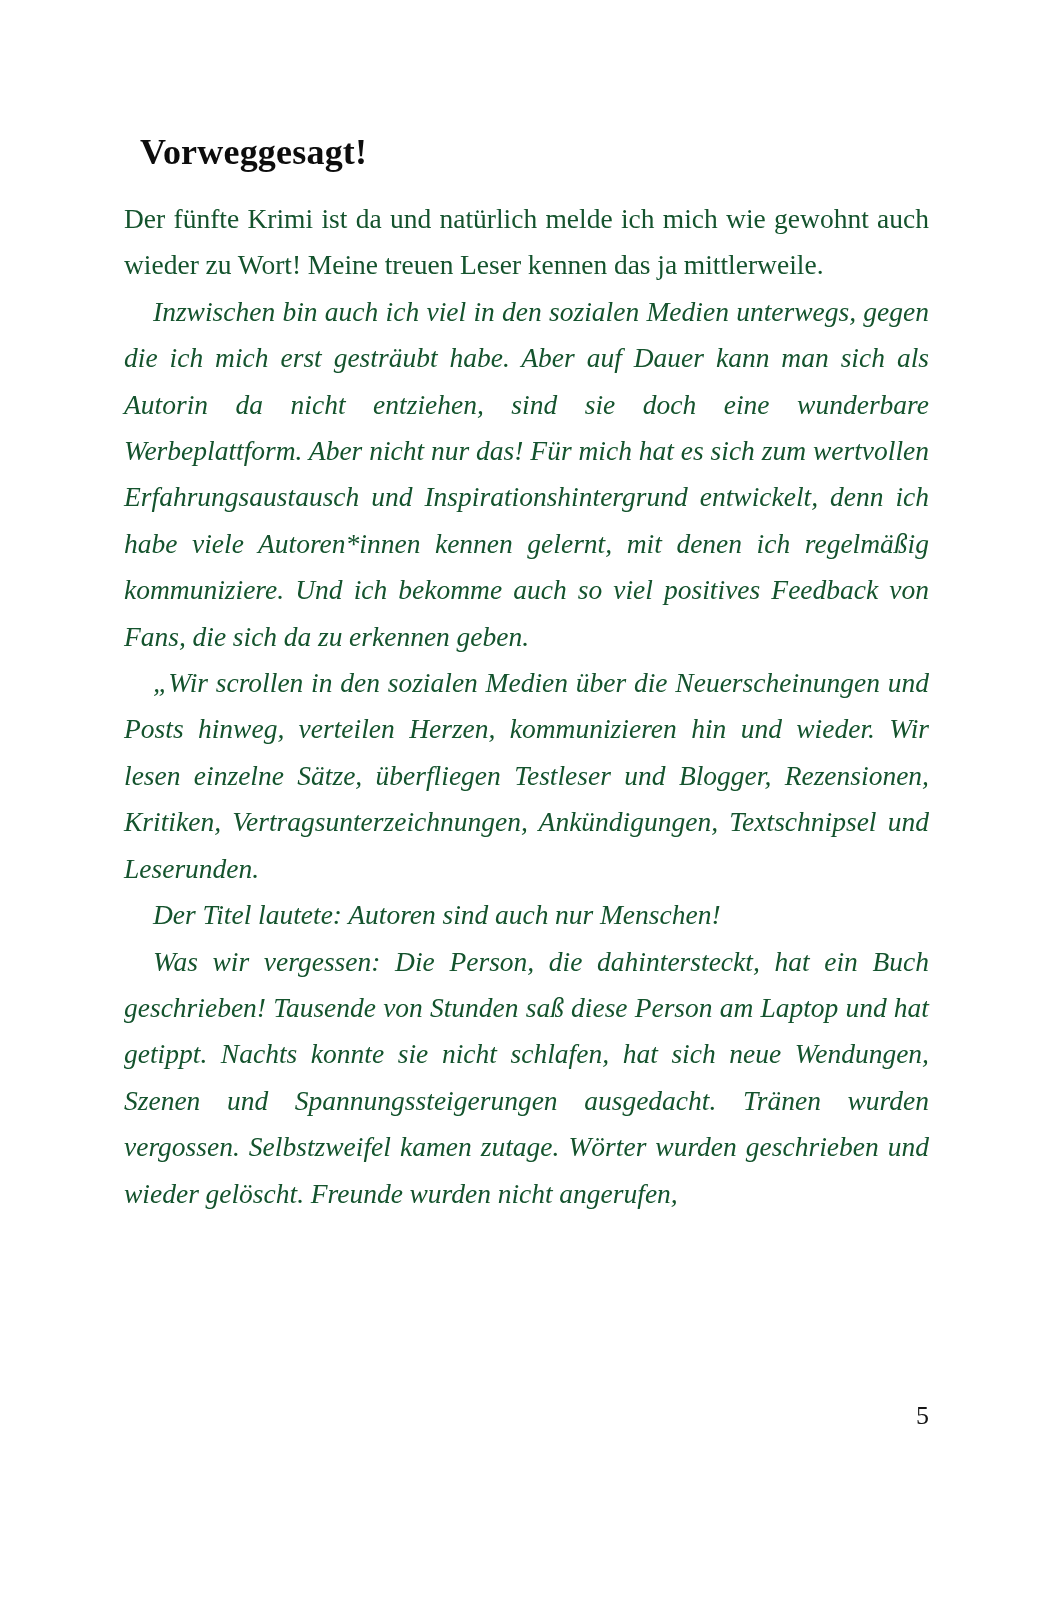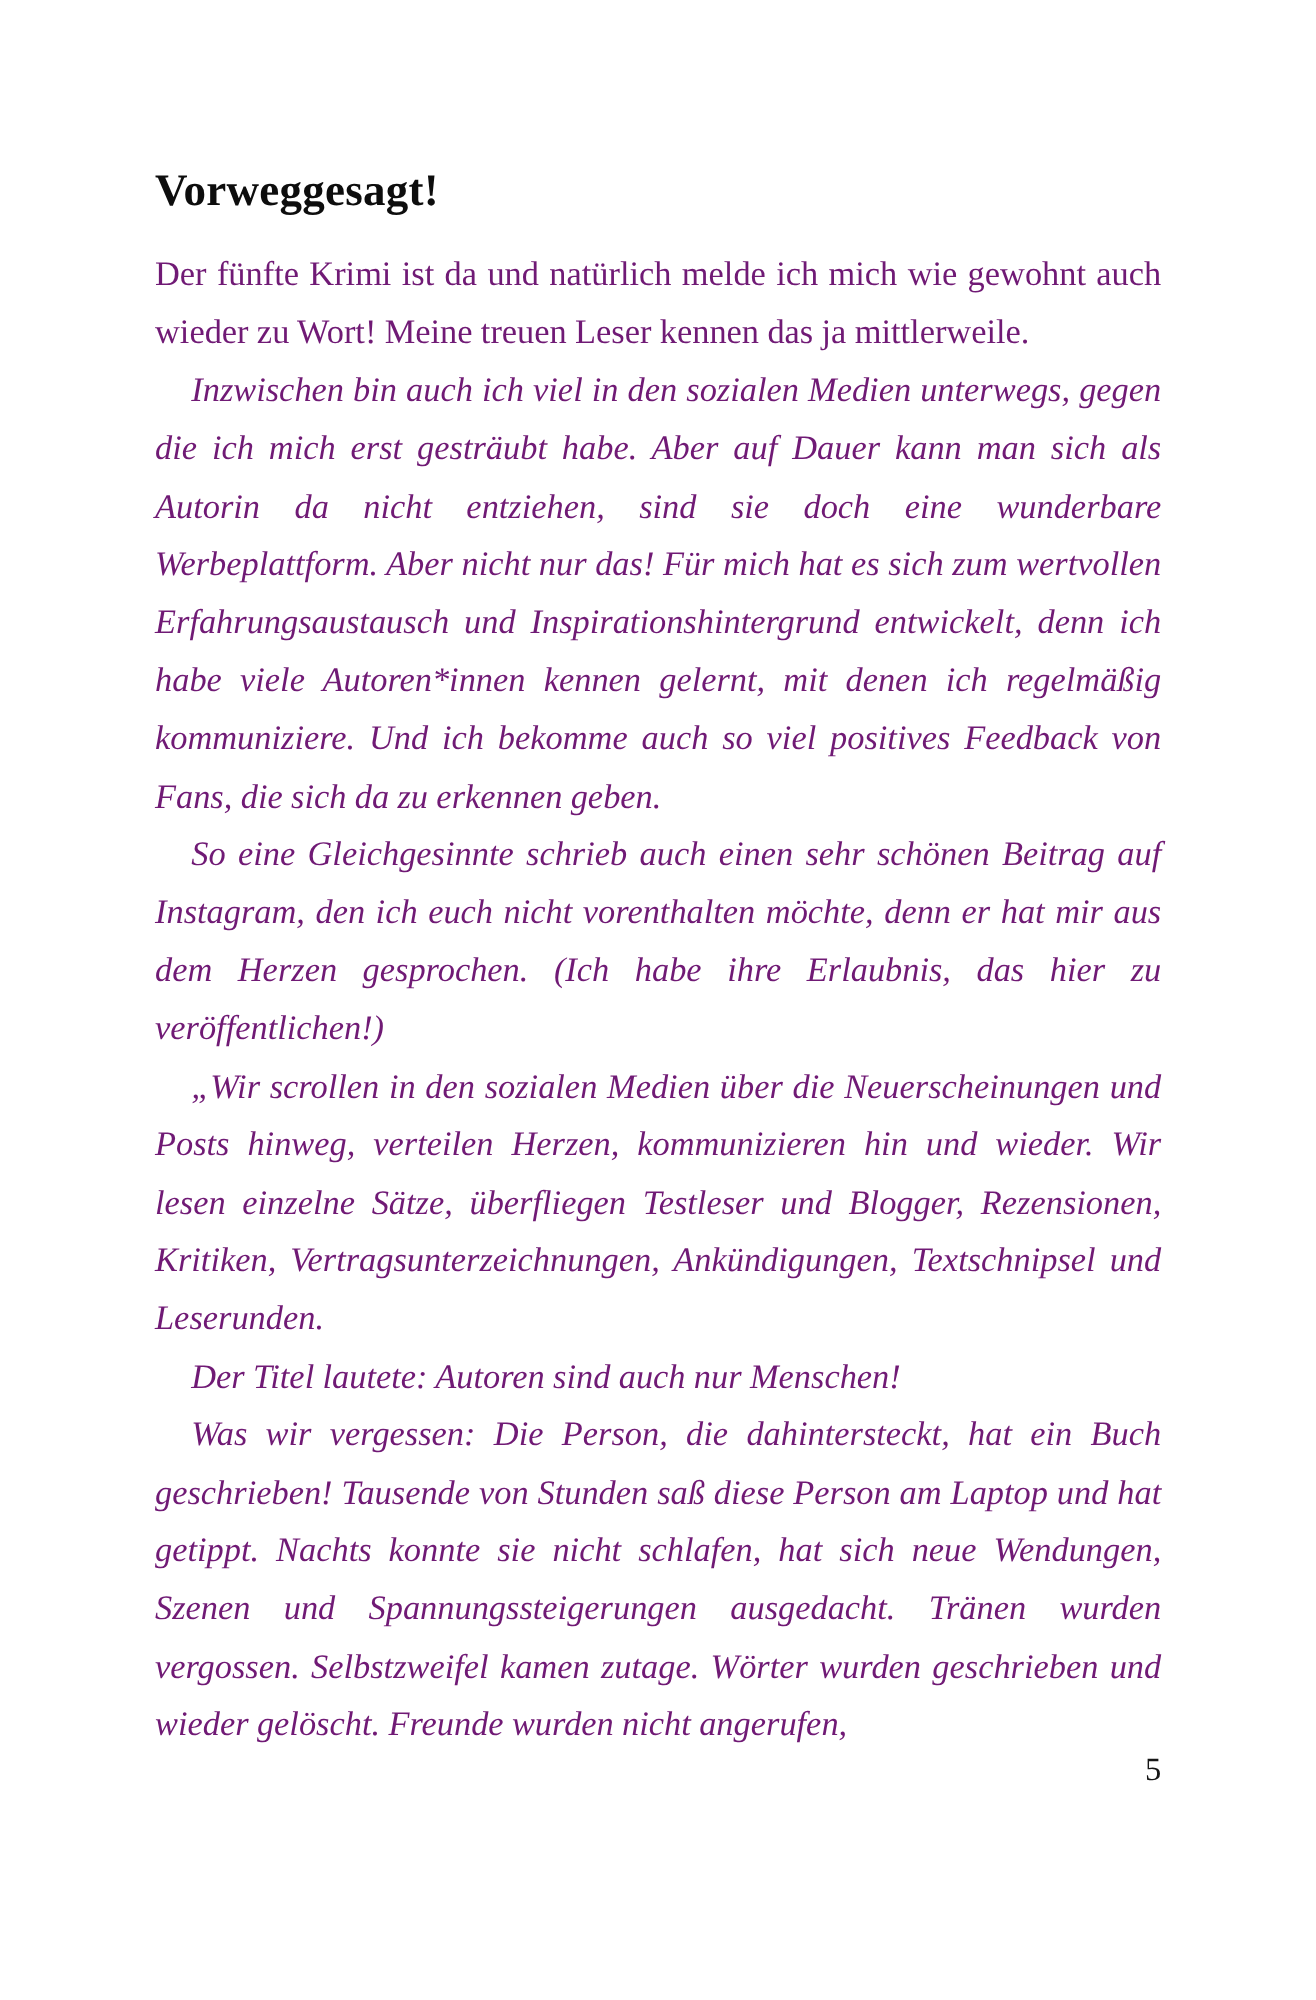--- a/index.html
+++ b/index.html
@@ -33,30 +33,30 @@
     width: 805px;
   }
 
   .chapter-heading {
     font-family: "Liberation Serif", "DejaVu Serif", serif;
     font-weight: bold;
     font-size: 36px;
     line-height: 44px;
     letter-spacing: 0.2px;
     color: #0d0d0d;
-    margin: 0 0 22px 0;
+    margin: 0 0 22px 16px;
     padding: 0;
     text-align: left;
   }
 
   .body-paragraph {
     font-family: "Liberation Serif", "DejaVu Serif", serif;
     font-size: 27.5px;
     line-height: 46.4px;
-    color: #701a75;
+    color: #14532d;
     margin: 0;
     padding: 0;
     text-align: justify;
     text-justify: inter-word;
     hyphens: auto;
     -webkit-hyphens: auto;
     word-spacing: -0.2px;
   }
 
   .body-paragraph.indent {
@@ -87,21 +87,20 @@
 
   <div class="text-column">
 
     <h1 class="chapter-heading">Vorweggesagt!</h1>
 
     <p class="body-paragraph no-indent">Der fünfte Krimi ist da und natürlich melde ich mich wie gewohnt auch wieder zu Wort! Meine treuen Leser kennen das ja mittlerweile.</p>
 
     <p class="body-paragraph indent">Inzwischen bin auch ich viel in den sozialen Medien unterwegs, gegen die ich mich erst gesträubt habe. Aber auf Dauer kann man sich als Autorin da nicht entziehen, sind sie doch eine wunderbare Werbeplattform. Aber nicht nur das! Für mich hat es sich zum wertvollen Erfahrungsaustausch und Inspirationshintergrund entwickelt, denn ich habe viele Autoren*innen kennen gelernt, mit denen ich regelmäßig kommuniziere. Und ich bekomme auch so viel positives Feedback von Fans, die sich da zu erkennen geben.</p>
 
 
-    <p class="body-paragraph indent">So eine Gleichgesinnte schrieb auch einen sehr schönen Beitrag auf Instagram, den ich euch nicht vorenthalten möchte, denn er hat mir aus dem Herzen gesprochen. (Ich habe ihre Erlaubnis, das hier zu veröffentlichen!)</p>
 
     <p class="body-paragraph indent">„Wir scrollen in den sozialen Medien über die Neuerscheinungen und Posts hinweg, verteilen Herzen, kommunizieren hin und wieder. Wir lesen einzelne Sätze, überfliegen Testleser und Blogger, Rezensionen, Kritiken, Vertragsunterzeichnungen, Ankündigungen, Textschnipsel und Leserunden.</p>
 
     <p class="body-paragraph indent">Der Titel lautete: Autoren sind auch nur Menschen!</p>
 
     <p class="body-paragraph indent">Was wir vergessen: Die Person, die dahintersteckt, hat ein Buch geschrieben! Tausende von Stunden saß diese Person am Laptop und hat getippt. Nachts konnte sie nicht schlafen, hat sich neue Wendungen, Szenen und Spannungssteigerungen ausgedacht. Tränen wurden vergossen. Selbstzweifel kamen zutage. Wörter wurden geschrieben und wieder gelöscht. Freunde wurden nicht angerufen,</p>
 
   </div>
 
   <div class="page-number">5</div>

